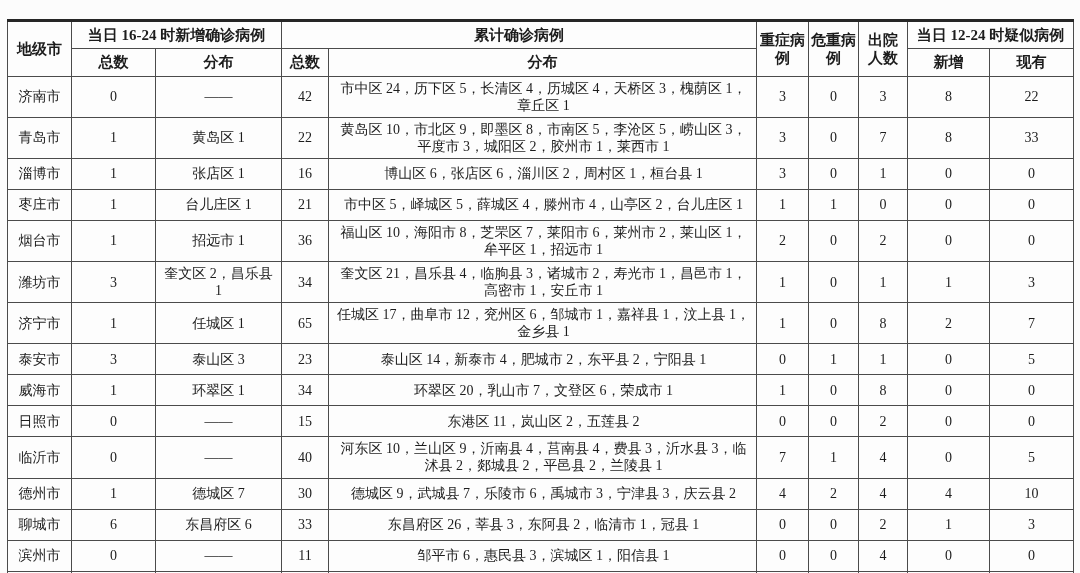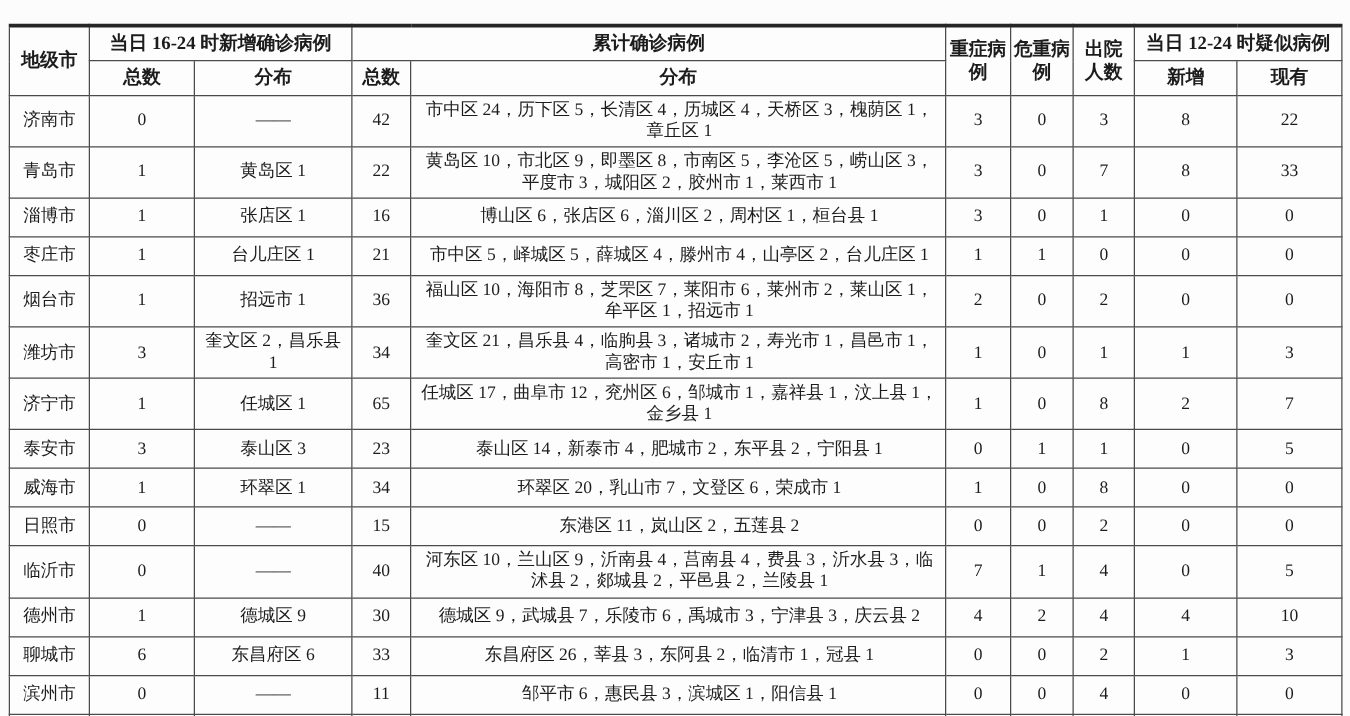--- a/index.html
+++ b/index.html
@@ -215,21 +215,21 @@
           <td class="dist">河东区 10，兰山区 9，沂南县 4，莒南县 4，费县 3，沂水县 3，临沭县 2，郯城县 2，平邑县 2，兰陵县 1</td>
           <td>7</td>
           <td>1</td>
           <td>4</td>
           <td>0</td>
           <td>5</td>
         </tr>
         <tr>
           <td>德州市</td>
           <td>1</td>
-          <td>德城区 9</td>
+          <td>德城区 7</td>
           <td>30</td>
           <td class="dist">德城区 9，武城县 7，乐陵市 6，禹城市 3，宁津县 3，庆云县 2</td>
           <td>4</td>
           <td>2</td>
           <td>4</td>
           <td>4</td>
           <td>10</td>
         </tr>
         <tr>
           <td>聊城市</td>

